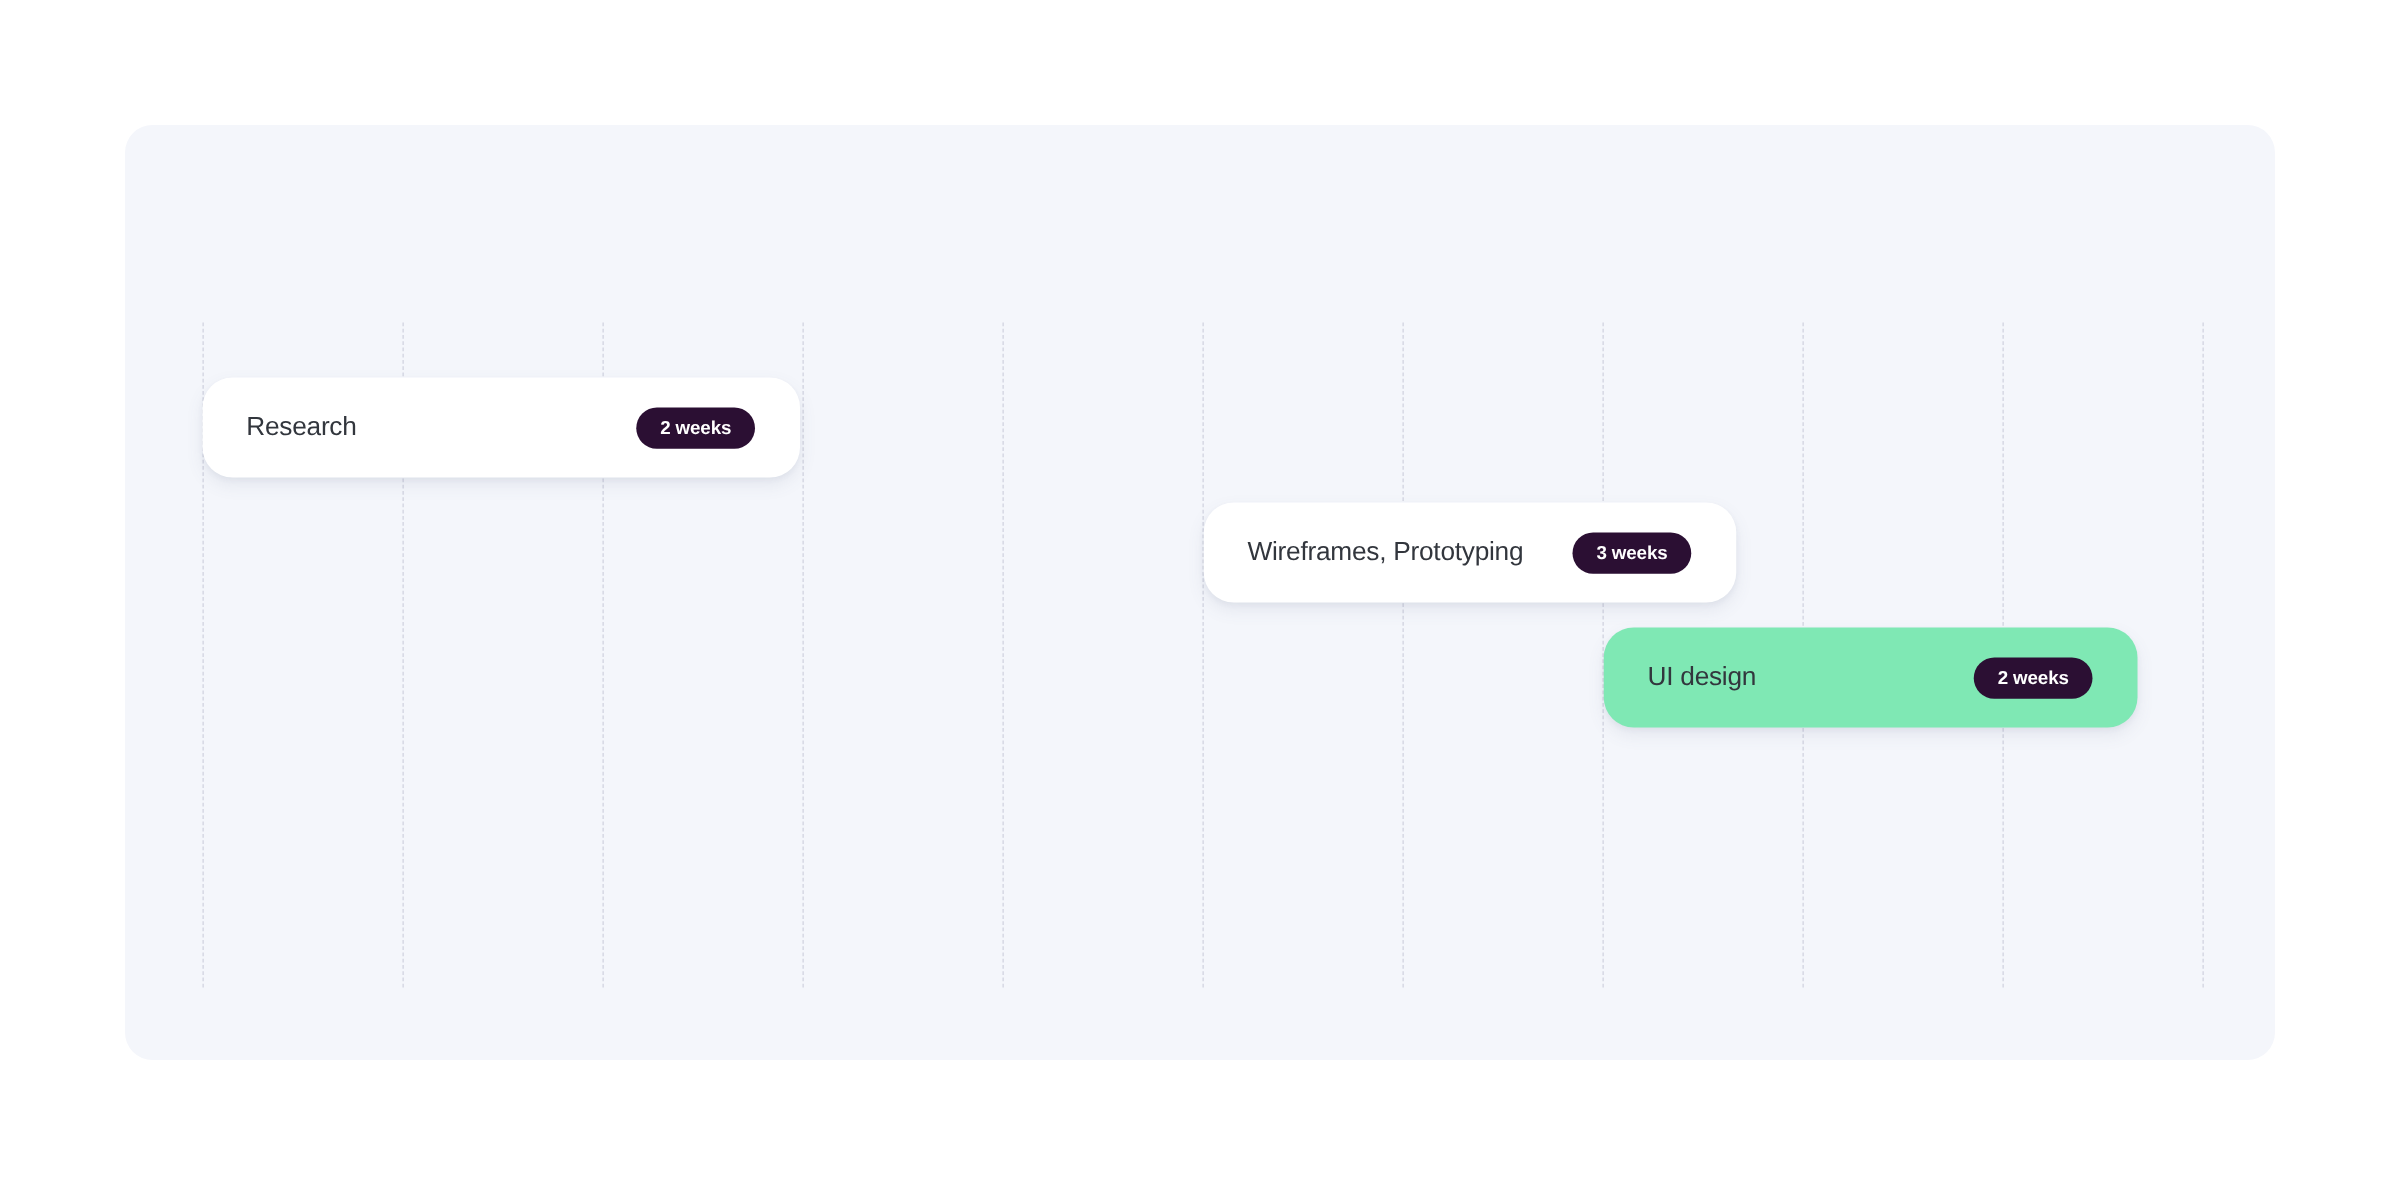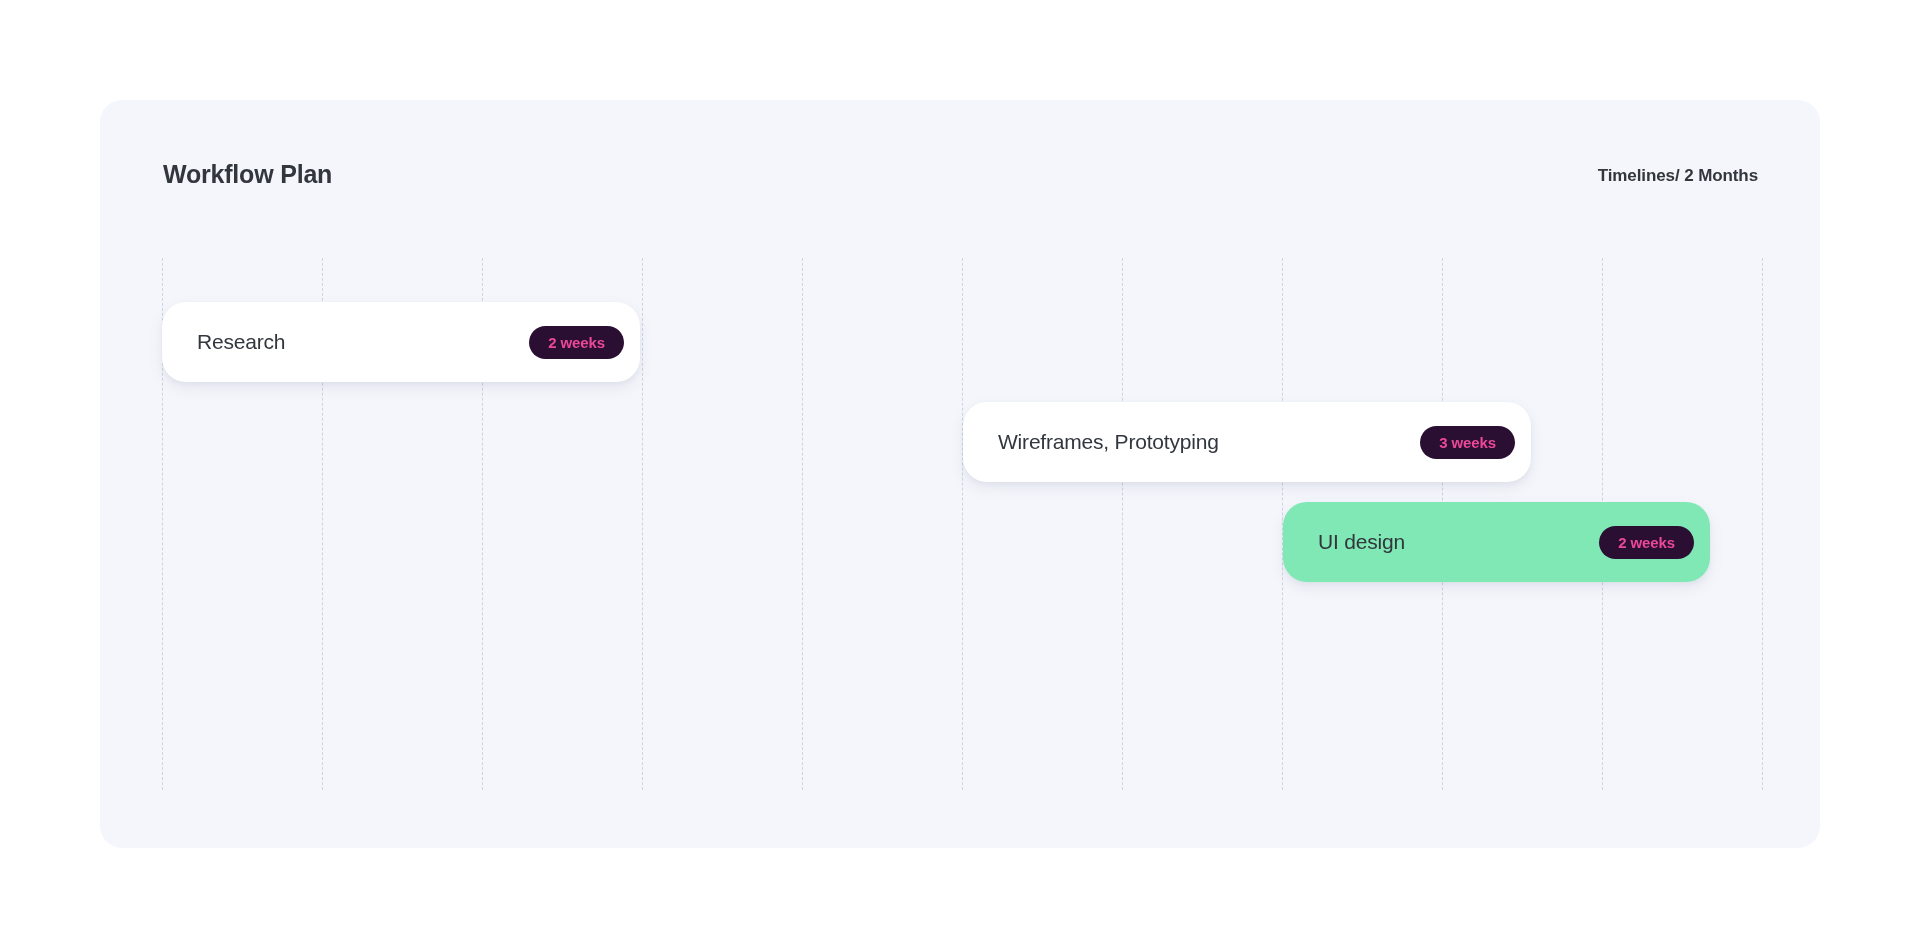--- a/index.html
+++ b/index.html
@@ -65,79 +65,75 @@
     position: absolute;
     left: 0; top: 158px;
     width: 100%; height: 532px;
   }
   .task-bar {
     position: absolute;
     height: 80px;
     border-radius: 24px;
     display: flex;
     align-items: center;
-    padding: 0 16px 0 35px;
+    padding: 0 36px 0 35px;
     box-shadow: 0 6px 14px rgba(88, 95, 130, 0.10),
                 0 2px 4px rgba(88, 95, 130, 0.06);
     text-align: center;
   }
   .task-bar.light { background: #ffffff; }
   .task-bar.accent { background: #7fe8b4; }
 
   .task-label {
     font-size: 21px;
     color: #32363d;
     letter-spacing: -0.2px;
     white-space: nowrap;
   }
   .task-badge {
     margin-left: auto;
     background: #2b0f33;
-    color: #ec4899;
+    color: #ffffff;
     font-size: 15px;
     font-weight: bold;
     border-radius: 999px;
     padding: 9px 19px;
     line-height: 1;
     white-space: nowrap;
     letter-spacing: -0.1px;
   }
 </style>
 </head>
 <body>
 
 <div id="stage">
 
   <div class="panel">
 
-    <div class="panel-header">
-      <div class="panel-title">Workflow Plan</div>
-      <div class="panel-timeline">Timelines/ 2 Months</div>
-    </div>
 
     <div class="grid-area" id="grid-area">
         <div class="gridline" style="left: 62px;"></div>
         <div class="gridline" style="left: 222px;"></div>
         <div class="gridline" style="left: 382px;"></div>
         <div class="gridline" style="left: 542px;"></div>
         <div class="gridline" style="left: 702px;"></div>
         <div class="gridline" style="left: 862px;"></div>
         <div class="gridline" style="left: 1022px;"></div>
         <div class="gridline" style="left: 1182px;"></div>
         <div class="gridline" style="left: 1342px;"></div>
         <div class="gridline" style="left: 1502px;"></div>
         <div class="gridline" style="left: 1662px;"></div>
       </div>
 
     <div class="bars-area" id="bars-area">
         <div class="task-bar light" style="left: 62px; width: 478px; top: 44px;">
           <span class="task-label">Research</span>
           <span class="task-badge">2 weeks</span>
         </div>
-        <div class="task-bar light" style="left: 863px; width: 568px; top: 144px;">
+        <div class="task-bar light" style="left: 863px; width: 426px; top: 144px;">
           <span class="task-label">Wireframes, Prototyping</span>
           <span class="task-badge">3 weeks</span>
         </div>
         <div class="task-bar accent" style="left: 1183px; width: 427px; top: 244px;">
           <span class="task-label">UI design</span>
           <span class="task-badge">2 weeks</span>
         </div>
       </div>
 
   </div>

